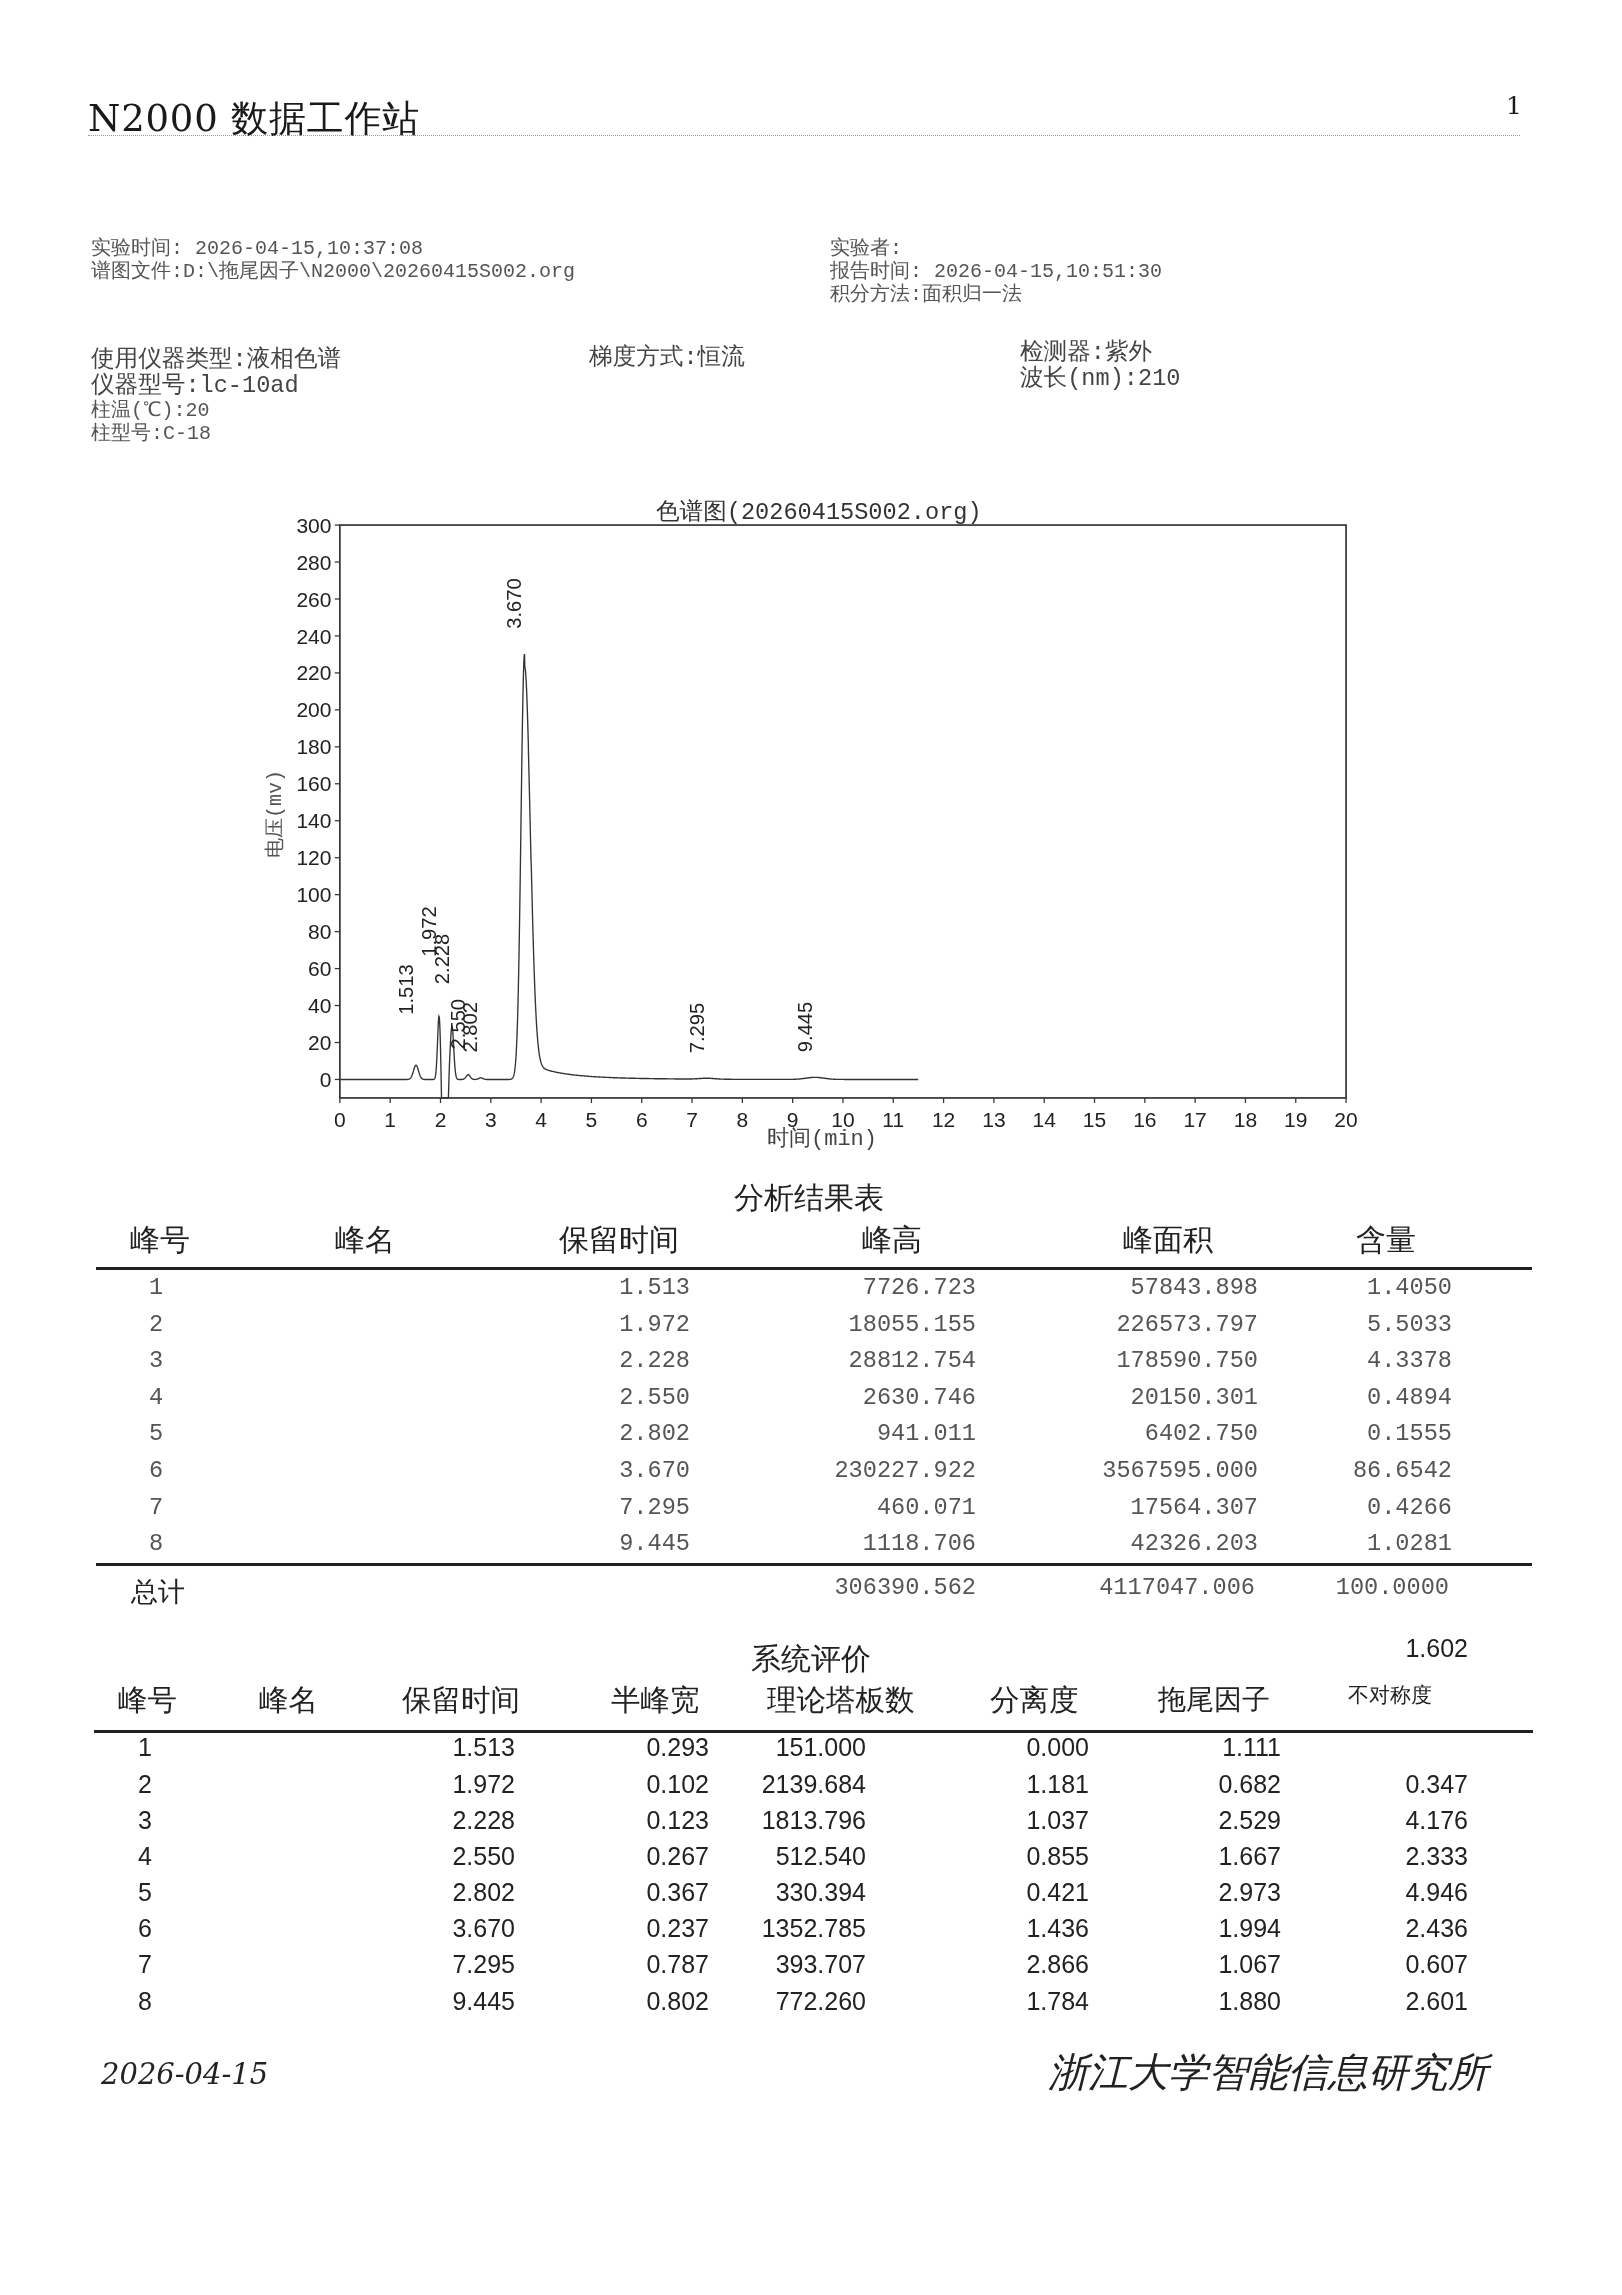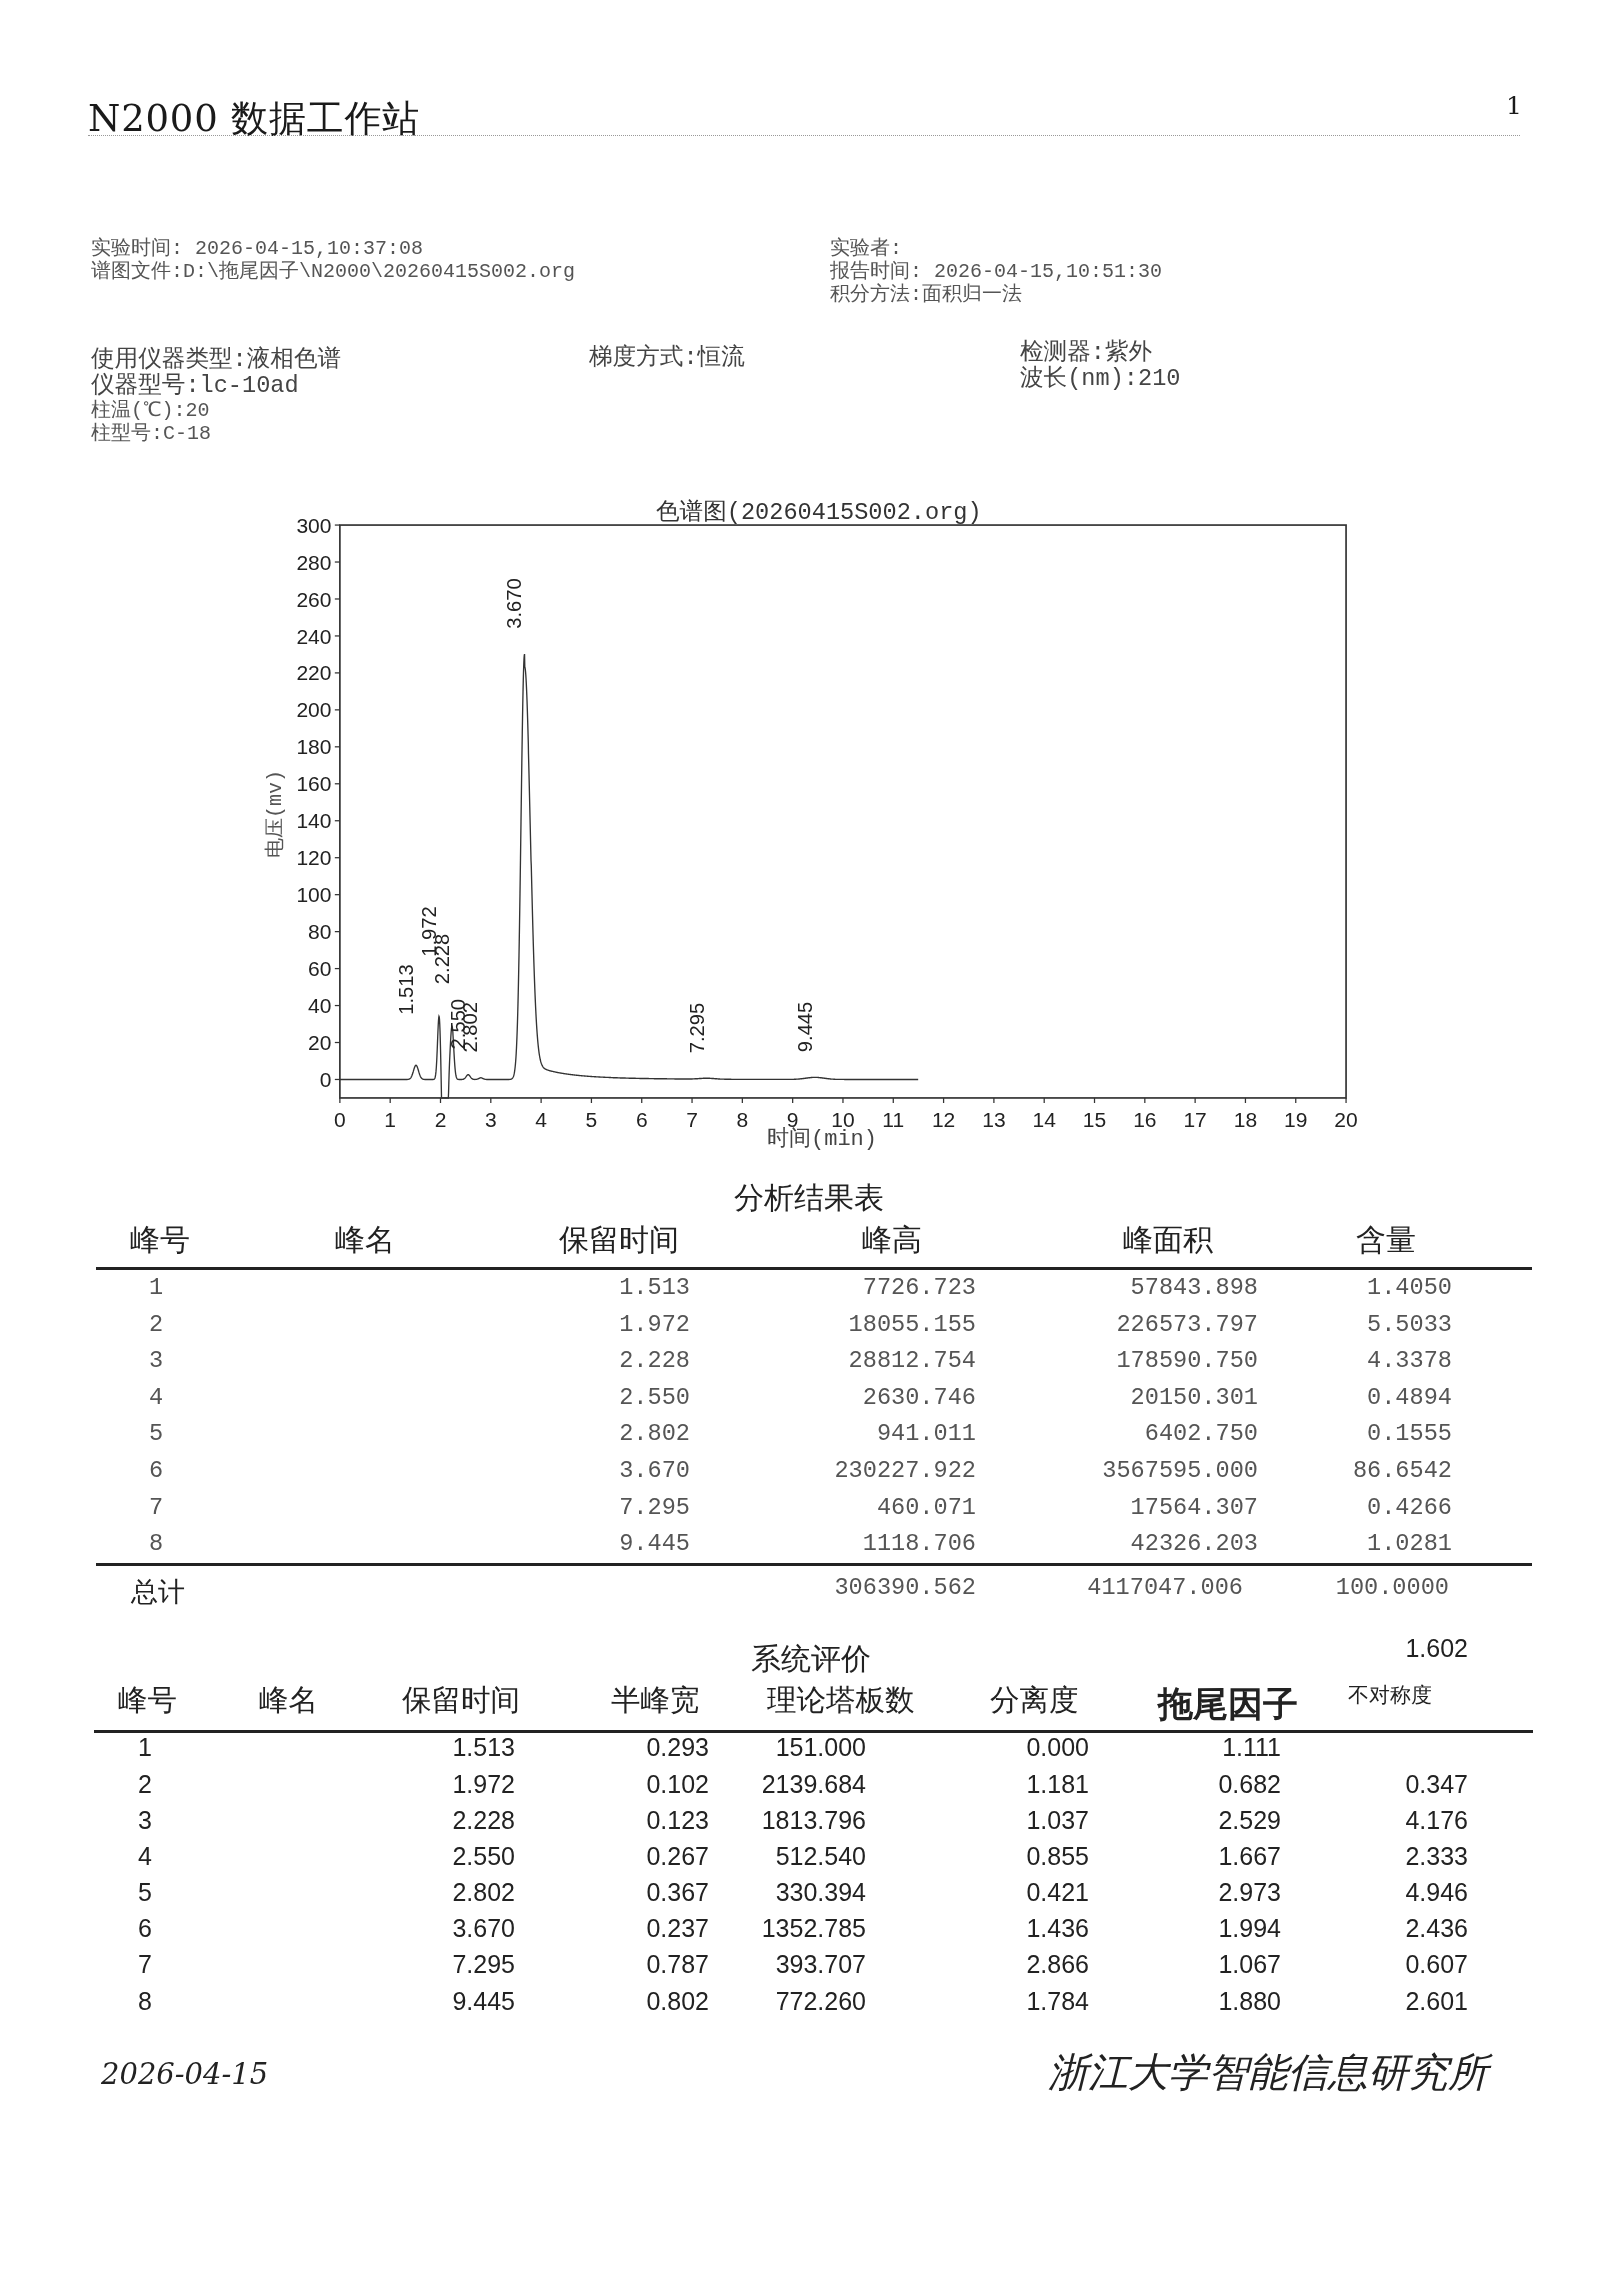--- a/index.html
+++ b/index.html
@@ -193,33 +193,33 @@
     <div class="cell mono" style="right: 364px; top: 1494px;">17564.307</div>
     <div class="cell mono" style="right: 170px; top: 1494px;">0.4266</div>
     <div class="cellc mono" style="left: 118px; width: 76px; top: 1530px;">8</div>
     <div class="cell mono" style="right: 932px; top: 1530px;">9.445</div>
     <div class="cell mono" style="right: 646px; top: 1530px;">1118.706</div>
     <div class="cell mono" style="right: 364px; top: 1530px;">42326.203</div>
     <div class="cell mono" style="right: 170px; top: 1530px;">1.0281</div>
     <div class="rule-thick" style="left: 96px; top: 1563px; width: 1436px; height: 2.5px;"></div>
     <div class="hdr" style="left: 131px; top: 1574px; font-size: 27px;">总计</div>
     <div class="cell mono" style="right: 646px; top: 1574px;">306390.562</div>
-    <div class="cell mono" style="right: 379px; top: 1574px;">4117047.006</div>
+    <div class="cell mono" style="right: 367px; top: 1574px;">4117047.006</div>
     <div class="cell mono" style="right: 173px; top: 1574px;">100.0000</div>
   </div>
 
 <div class="abs tbl-title sans" style="left:751px;top:1639px;">系统评价</div>
 <div id="system-table">
     <div class="hdr sans" style="left: 118px; top: 1681px; font-size: 29.5px;">峰号</div>
     <div class="hdr sans" style="left: 259px; top: 1681px; font-size: 29.5px;">峰名</div>
     <div class="hdr sans" style="left: 402px; top: 1681px; font-size: 29.5px;">保留时间</div>
     <div class="hdr sans" style="left: 611px; top: 1681px; font-size: 29.5px;">半峰宽</div>
     <div class="hdr sans" style="left: 767px; top: 1681px; font-size: 29.5px;">理论塔板数</div>
     <div class="hdr sans" style="left: 990px; top: 1681px; font-size: 29.5px;">分离度</div>
-    <div class="hdr sans" style="left: 1158px; top: 1681px; font-size: 35px; font-weight: bold;">拖尾因子</div>
+    <div class="hdr sans" style="left: 1158px; top: 1681px; font-size: 28px;">拖尾因子</div>
     <div class="hdr sans" style="left: 1348px; top: 1681px; font-size: 21px;">不对称度</div>
     <div class="rule-thick" style="left: 94px; top: 1730px; width: 1439px;"></div>
     <div class="cell2c sans" style="left: 109px; width: 72px; top: 1733px;">1</div>
     <div class="cell2 sans" style="right: 1107px; top: 1733px;">1.513</div>
     <div class="cell2 sans" style="right: 913px; top: 1733px;">0.293</div>
     <div class="cell2 sans" style="right: 756px; top: 1733px;">151.000</div>
     <div class="cell2 sans" style="right: 533px; top: 1733px;">0.000</div>
     <div class="cell2 sans" style="right: 341px; top: 1733px;">1.111</div>
     <div class="cell2 sans" style="right: 154px; top: 1634px;">1.602</div>
     <div class="cell2c sans" style="left: 109px; width: 72px; top: 1770px;">2</div>

